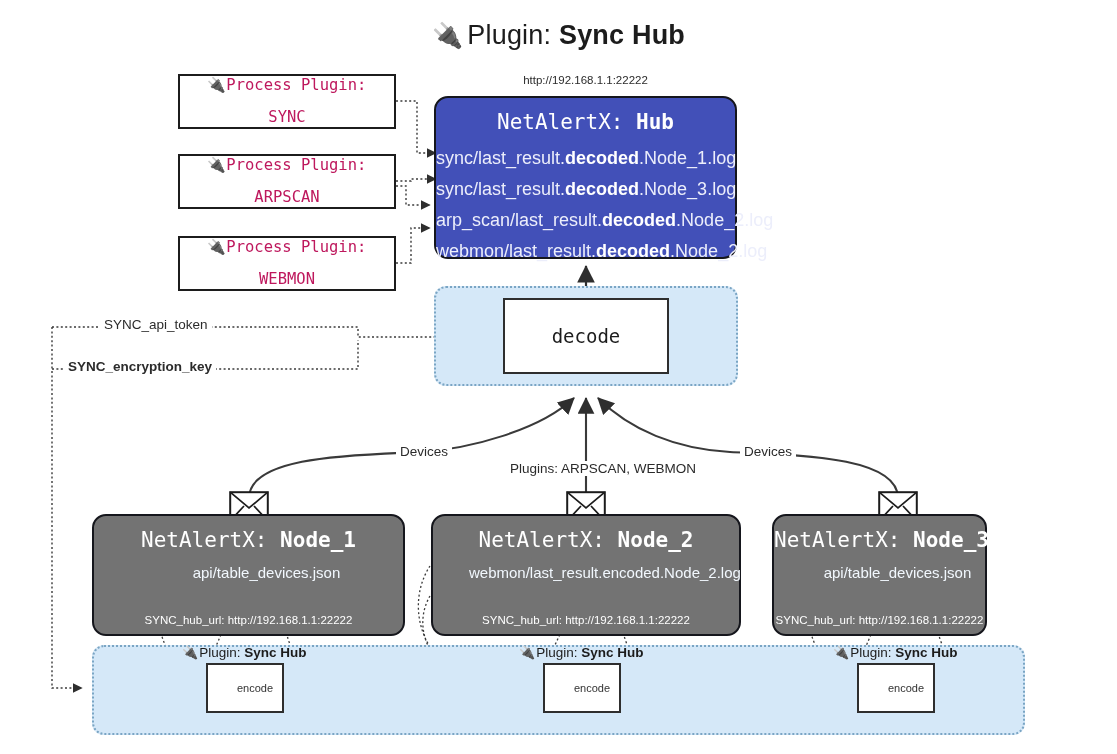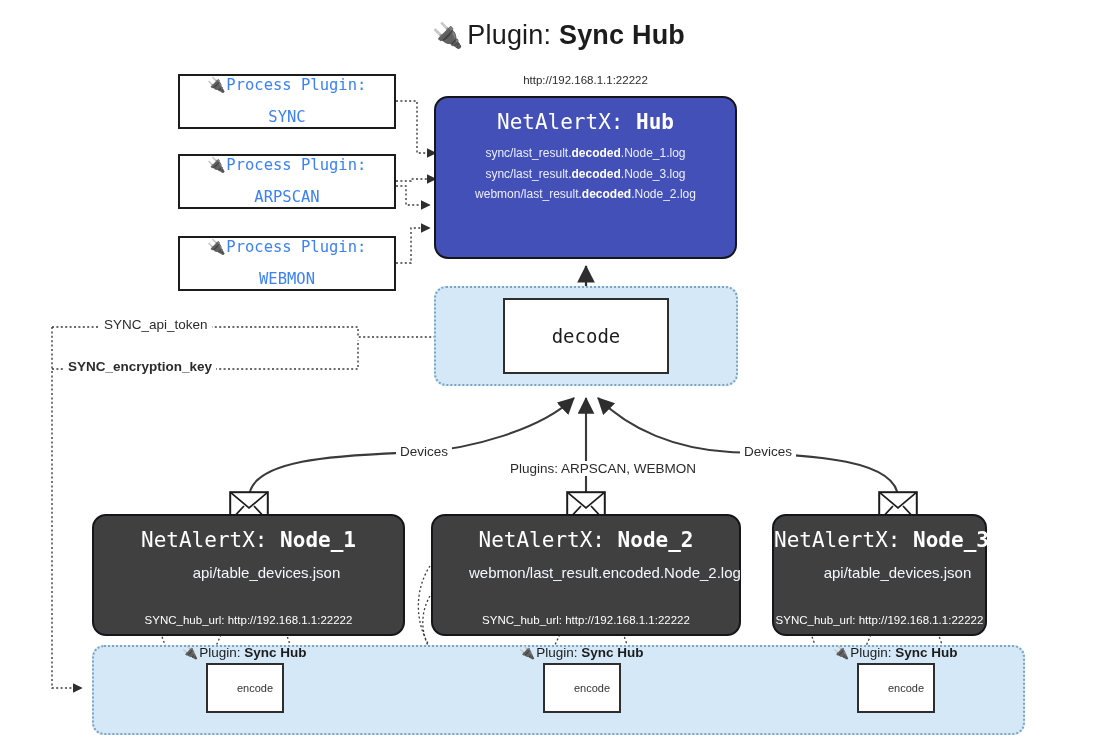--- a/index.html
+++ b/index.html
@@ -19,21 +19,21 @@
     font-size:27px;color:#1c1c1c;letter-spacing:.2px;margin-top:6px;
   }
   .title .plugglyph{font-size:25px;margin-right:4px;}
   .title .tbold{font-weight:bold;}
 
   
   .procbox{
     position:absolute;width:218px;height:55px;background:#ffffff;
     border:2px solid #1c1c1c;box-sizing:border-box;
     font-family:"DejaVu Sans Mono","Liberation Mono",monospace;
-    font-size:15.5px;color:#3b82f6;line-height:1.28;
+    font-size:15.5px;color:#be185d;line-height:1.28;
     display:flex;flex-direction:column;align-items:center;justify-content:center;
     text-align:center;
     gap:12px;
   }
   .procbox .l1{display:block;white-space:nowrap;}
   .procbox .l2{display:block;}
   .procbox .plugglyph{font-family:"DejaVu Sans",sans-serif;font-size:15px;}
 
   
   .hub{
@@ -41,21 +41,21 @@
     background:#4250b8;border:2.5px solid #15161c;border-radius:14px;
     box-sizing:border-box;color:#ffffff;
   }
   .hub-title{
     text-align:center;margin-top:12px;font-size:21px;
     font-family:"DejaVu Sans Mono","Liberation Mono",monospace;
   }
   .hub-title b{font-weight:bold;}
   .hub-lines{margin-top:9px;}
   .hubline{
-    font-size:12px;line-height:1.72;color:#eceefb;
+    font-size:18px;line-height:1.72;color:#eceefb;
     text-align:center;white-space:nowrap;
   }
   .hubline b{font-weight:bold;color:#ffffff;}
   .hub-url{
     position:absolute;left:434px;top:74px;width:303px;text-align:center;
     font-size:11.5px;color:#2b2b2b;
   }
 
   
   .lightbox{
@@ -70,21 +70,21 @@
   }
 
   
   .wirelabel{
     position:absolute;background:#ffffff;font-size:13.5px;color:#2b2b2b;
     padding:0 4px;white-space:nowrap;
   }
 
   
   .node{
-    position:absolute;height:122px;background:#404040;
+    position:absolute;height:122px;background:#737373;
     border:2.5px solid #15161c;border-radius:14px;box-sizing:border-box;color:#ffffff;
   }
   .node-title{
     text-align:center;margin-top:12px;font-size:21px;
     font-family:"DejaVu Sans Mono","Liberation Mono",monospace;white-space:nowrap;
   }
   .node-title b{font-weight:bold;}
   .node-lines{margin-top:8px;}
   .nodeline{font-size:15px;line-height:1.68;text-align:center;color:#f2f8fe;white-space:nowrap;padding-left:36px;}
   .node-foot{
@@ -175,20 +175,21 @@
     <span class="l1"><span class="plugglyph">🔌</span><span>Process Plugin:</span></span>
     <span class="l2">WEBMON</span>
   </div>
 
   <div class="hub-url">http://192.168.1.1:22222</div>
   <div class="hub">
     <div class="hub-title"><span>NetAlertX: </span><b>Hub</b></div>
     <div class="hub-lines">
       <div class="hubline"><span>sync/last_result.</span><b>decoded</b><span>.Node_1.log</span></div>
       <div class="hubline"><span>sync/last_result.</span><b>decoded</b><span>.Node_3.log</span></div>
+      <div class="hubline"><span>arp_scan/last_result.</span><b>decoded</b><span>.Node_2.log</span></div>
       <div class="hubline"><span>webmon/last_result.</span><b>decoded</b><span>.Node_2.log</span></div>
     </div>
   </div>
 
   <div class="lightbox" style="left:434px;top:286px;width:304px;height:100px;"></div>
   <div class="decode">decode</div>
 
   <div class="wirelabel" style="left:100px;top:317px;">SYNC_api_token</div>
   <div class="wirelabel" style="left:64px;top:359px;font-weight:bold;">SYNC_encryption_key</div>
 

